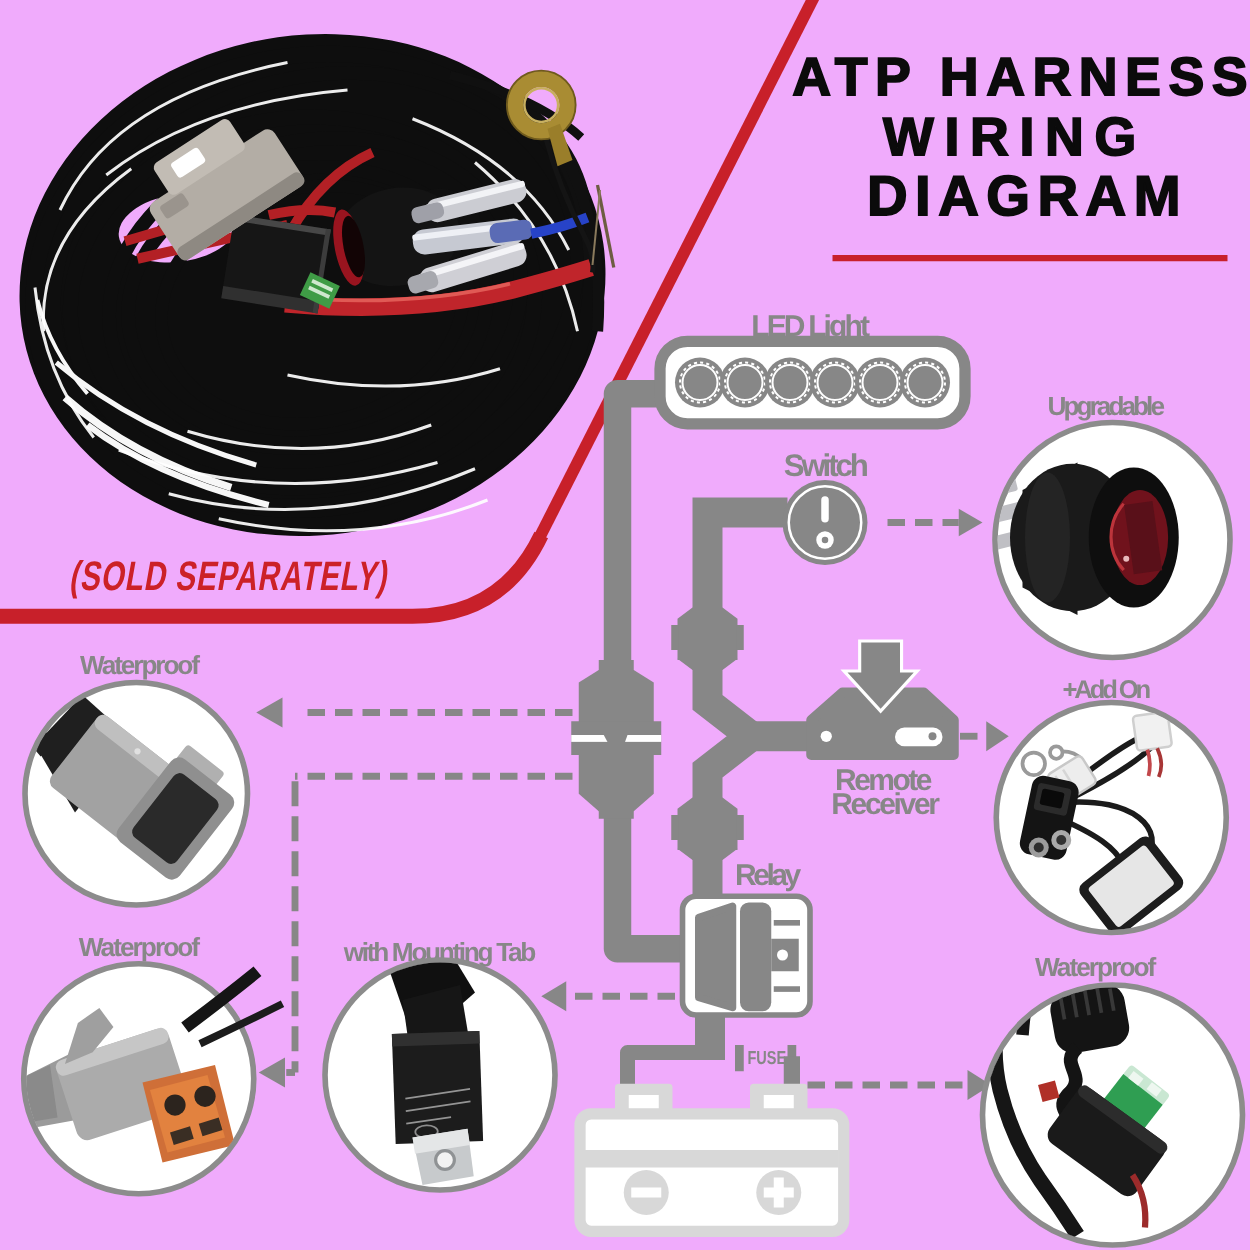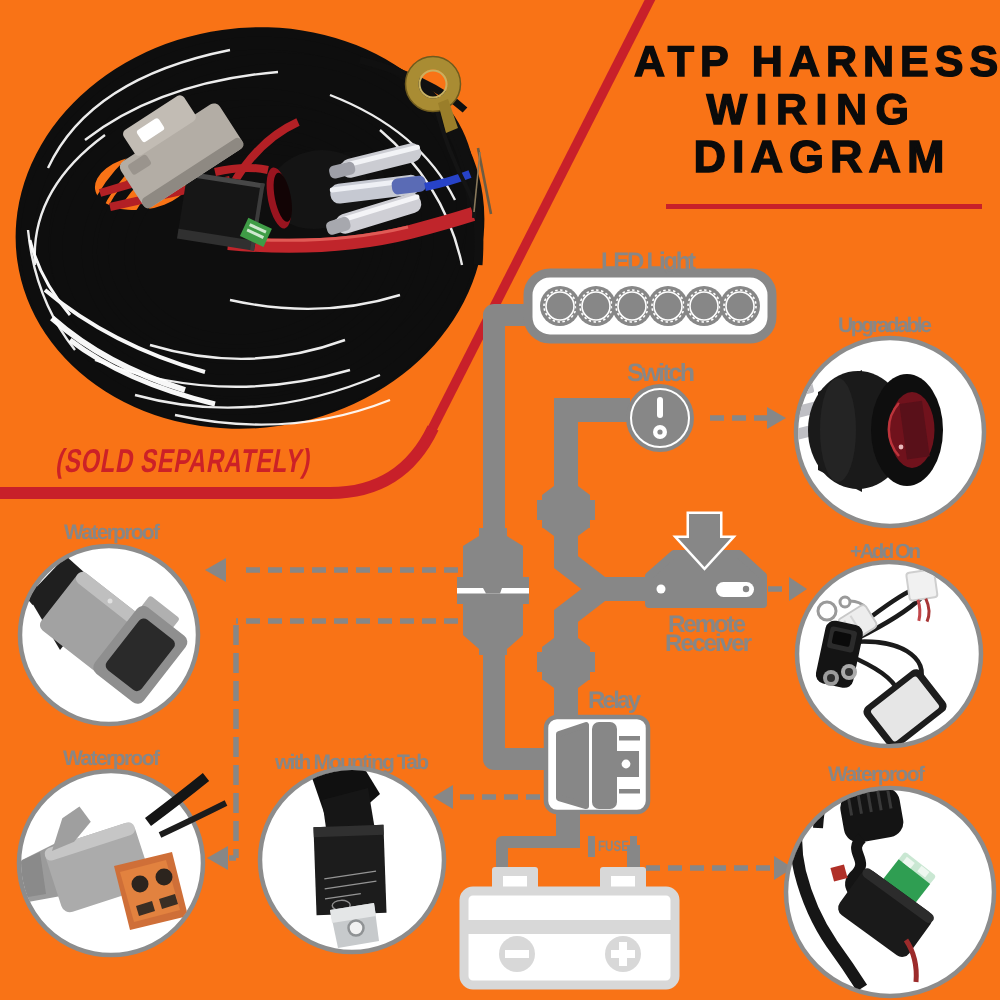--- a/index.html
+++ b/index.html
@@ -1,16 +1,16 @@
 <!DOCTYPE html>
 <html><head>
 <meta charset="utf-8">
 <style>
   html,body{margin:0;padding:0;background:#fff;}
-  #page{position:relative;width:1000px;height:1000px;overflow:hidden;background:#f97316;
+  #page{position:relative;width:1000px;height:1000px;overflow:hidden;background:#f0abfc;
         font-family:"Liberation Sans",sans-serif;}
   svg{position:absolute;left:0;top:0;}
   text{font-family:"Liberation Sans",sans-serif;text-rendering:geometricPrecision;}
   #page{-webkit-font-smoothing:antialiased;}
 </style>
 </head>
 <body>
 <div id="page">
 <svg width="1000" height="1000" viewBox="0 0 1000 1000">
 

